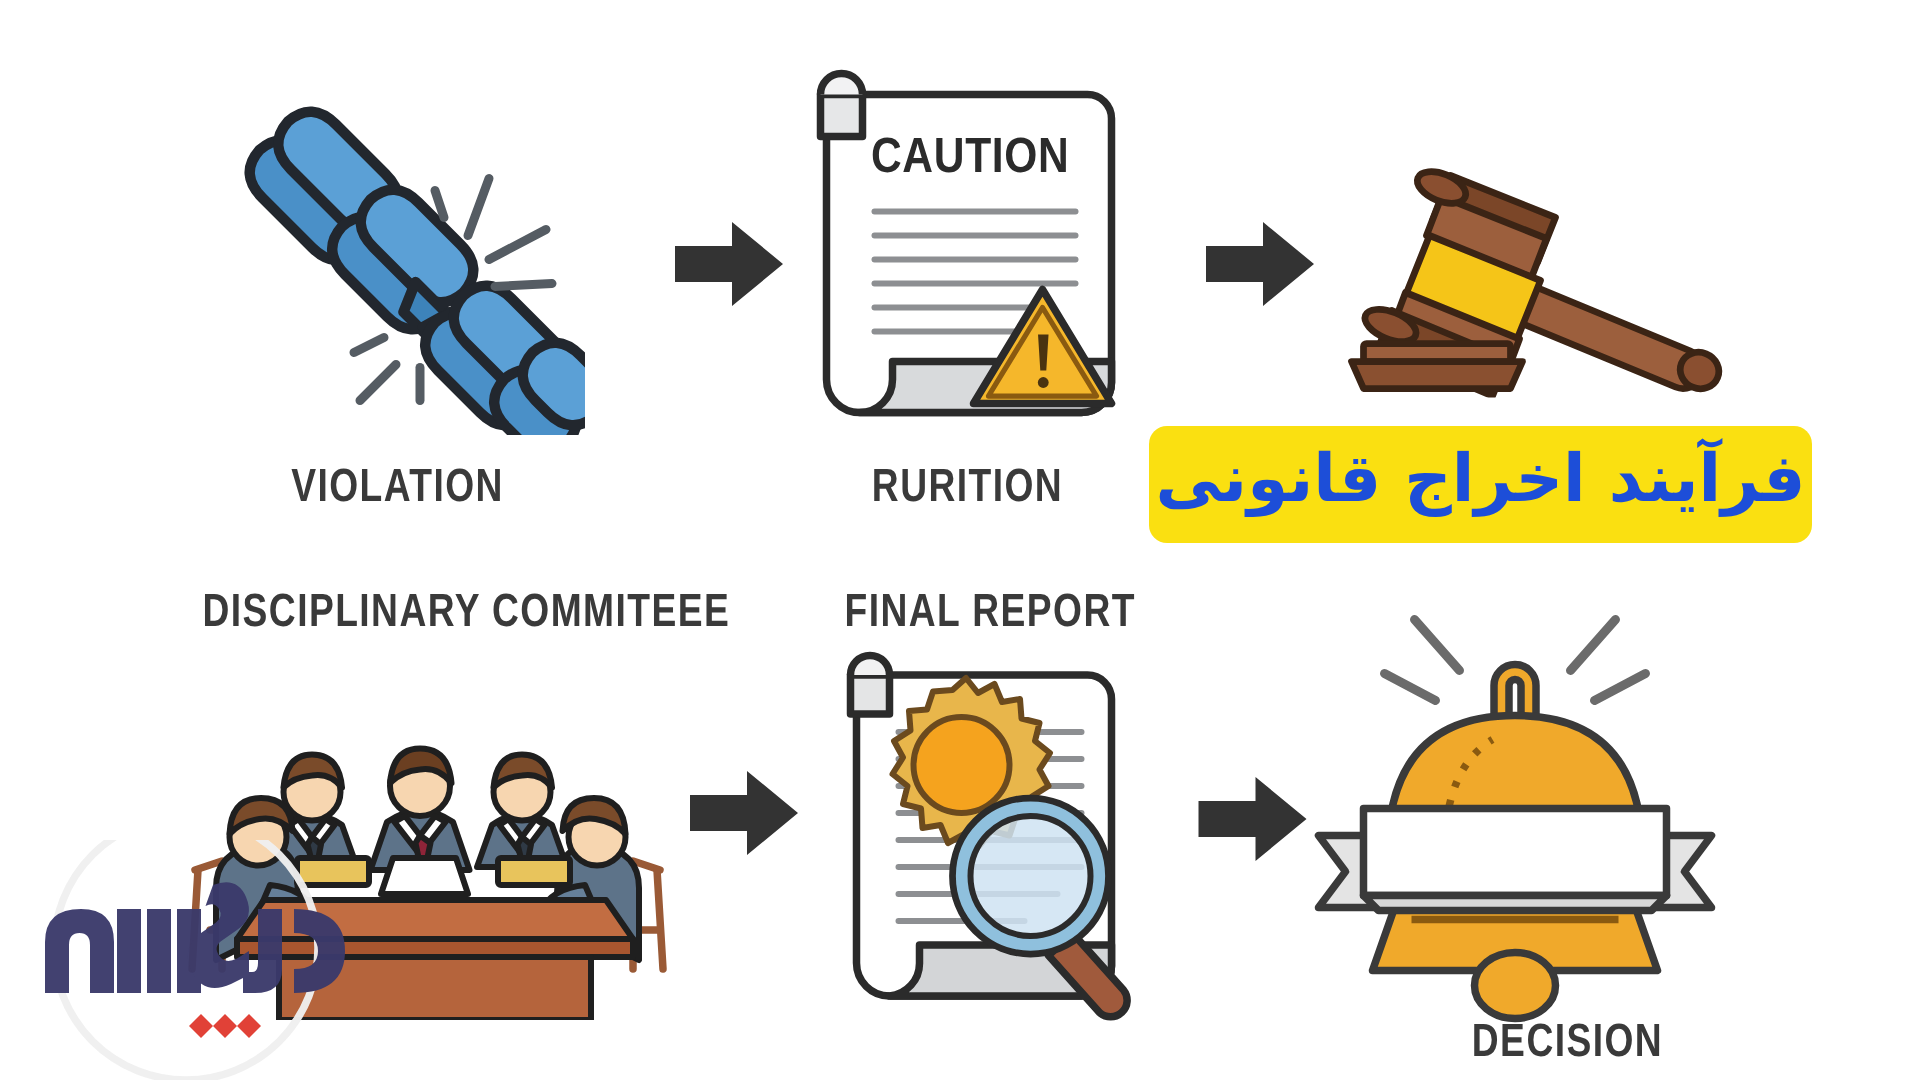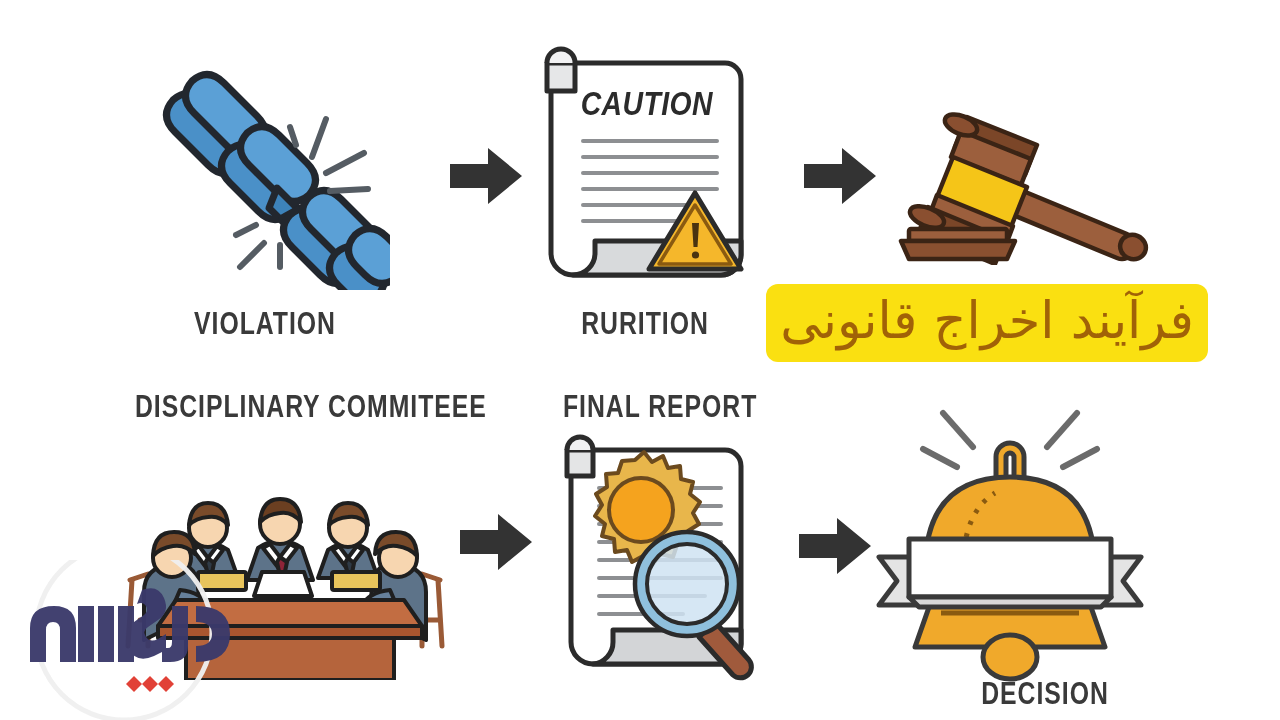--- a/index.html
+++ b/index.html
@@ -33,23 +33,23 @@
     position: absolute;
     left: 766px; top: 284px;
     width: 442px; height: 78px;
     background: #FAE011;
     border-radius: 12px;
     display: flex; align-items: center; justify-content: center;
     direction: rtl;
   }
   #title-badge .txt {
     font-family: "DejaVu Sans", sans-serif;
-    font-weight: 400;
-    font-size: 51px;
-    color: #a16207;
+    font-weight: 700;
+    font-size: 44px;
+    color: #1d4ed8;
     letter-spacing: -0.5px;
     line-height: 1;
     padding-bottom: 6px;
   }
 
   
   #watermark { position: absolute; left: 20px; top: 560px; width: 230px; height: 160px; opacity: 0.96; }
 </style>
 </head>
 <body>
@@ -92,21 +92,21 @@
     </svg>
   </div>
   <div class="caption" style="left:120px; top:306px; width:290px; font-size:31px;">VIOLATION</div>
 
   <div class="node" style="left:448px; top:146px; width:76px; height:60px;">
     <svg class="art" width="76" height="60" viewBox="0 0 76 60">
       <path d="M2 18 H40 V2 L74 30 L40 58 V42 H2 Z" fill="#333333"></path>
     </svg>
   </div>
 
-  <div class="node" style="left:535px; top:45px; width:220px; height:245px;font-style:italic;">
+  <div class="node" style="left:535px; top:45px; width:220px; height:245px;">
     <svg class="art" width="220" height="245" viewBox="0 0 220 245">
 
       <path d="M12 18 h178 a16 16 0 0 1 16 16 v176 a20 20 0 0 1 -20 20 H38" fill="#ffffff" stroke="#2b2b2b" stroke-width="5" stroke-linejoin="round"></path>
       <path d="M38 230 a22 22 0 0 1 -22 -22 V18" fill="#ffffff" stroke="#2b2b2b" stroke-width="5" stroke-linejoin="round"></path>
 
       <path d="M12 18 h28 v28 H12 Z" fill="#e6e7e8" stroke="#2b2b2b" stroke-width="5" stroke-linejoin="round"></path>
       <path d="M40 18 a14 14 0 0 0 -28 0" fill="#f2f2f3" stroke="#2b2b2b" stroke-width="5"></path>
 
       <path d="M60 196 h146 v14 a20 20 0 0 1 -20 20 H38 a22 22 0 0 0 22 -22 Z" fill="#d8dadc" stroke="#2b2b2b" stroke-width="5" stroke-linejoin="round"></path>
 

